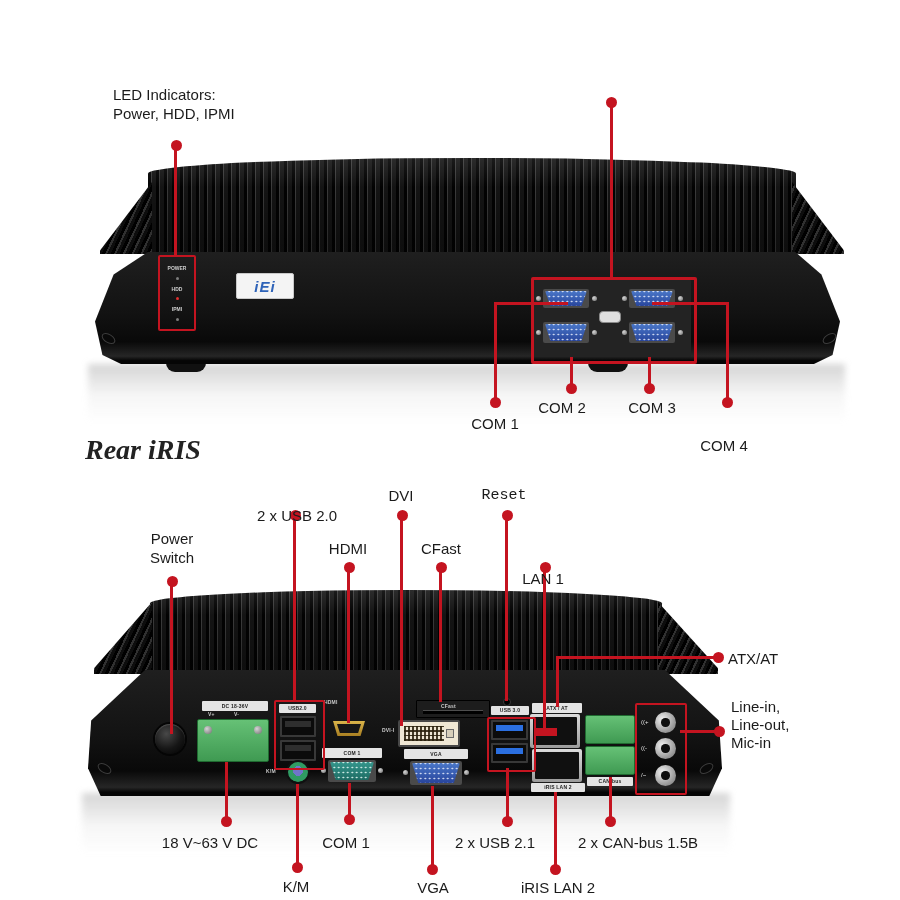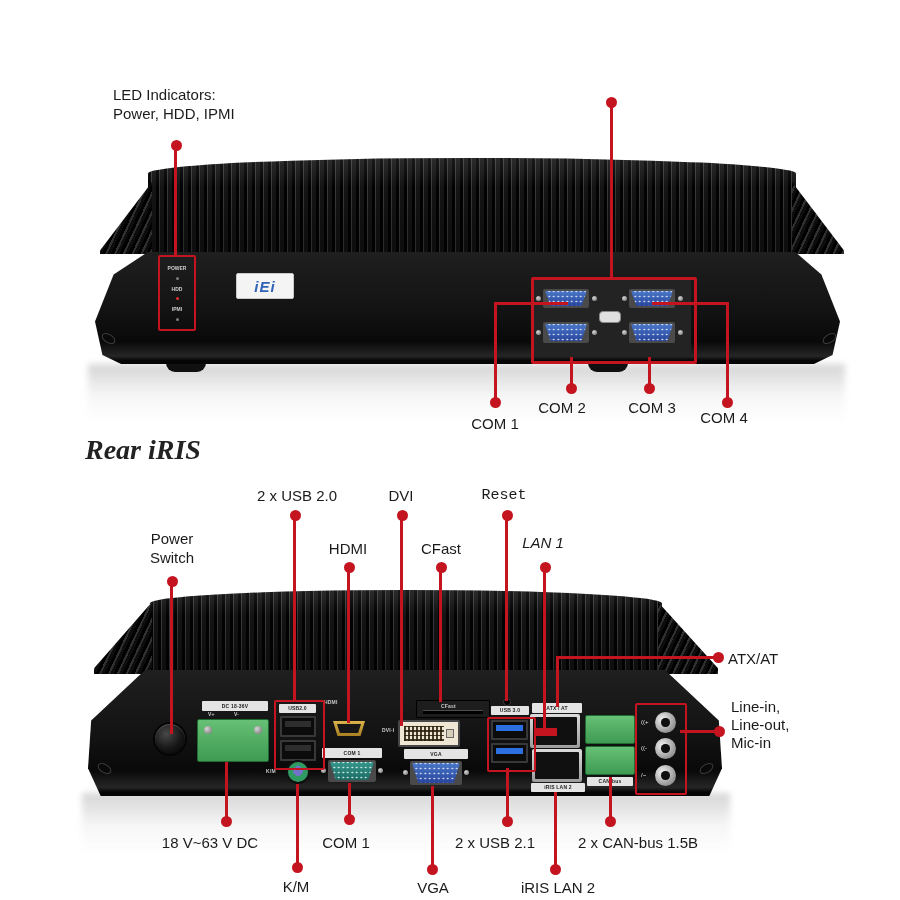--- a/index.html
+++ b/index.html
@@ -154,25 +154,25 @@
   <div class="dot" style="left:566px;top:383px;"></div>
   <div class="t c" style="left:532px;top:398px;width:60px;">COM 2</div>
 
   <div class="vl" style="left:648px;top:357px;height:31px;"></div>
   <div class="dot" style="left:644px;top:383px;"></div>
   <div class="t c" style="left:622px;top:398px;width:60px;">COM 3</div>
 
   <div class="hl" style="left:652px;top:302px;width:77px;"></div>
   <div class="vl" style="left:726px;top:302px;height:100px;"></div>
   <div class="dot" style="left:722px;top:397px;"></div>
-  <div class="t c" style="left:694px;top:408px;width:60px;">COM 4</div>
+  <div class="t c" style="left:694px;top:436px;width:60px;">COM 4</div>
 
   <div class="title" style="left:85px;top:434px;">Rear iRIS</div>
 
-  <div class="t c" style="left:237px;top:486px;width:120px;">2 x USB 2.0</div>
+  <div class="t c" style="left:237px;top:506px;width:120px;">2 x USB 2.0</div>
   <div class="dot" style="left:290px;top:510px;"></div>
   <div class="vl" style="left:293px;top:516px;height:186px;"></div>
 
   <div class="t c" style="left:371px;top:486px;width:60px;">DVI</div>
   <div class="dot" style="left:397px;top:510px;"></div>
   <div class="vl" style="left:400px;top:516px;height:210px;"></div>
 
   <div class="t c" style="left:464px;top:486px;width:80px;font-family:Liberation Mono, monospace;">Reset</div>
   <div class="dot" style="left:502px;top:510px;"></div>
   <div class="vl" style="left:505px;top:516px;height:185px;"></div>
@@ -185,21 +185,21 @@
   <div class="vl" style="left:170px;top:582px;height:152px;"></div>
 
   <div class="t c" style="left:308px;top:539px;width:80px;">HDMI</div>
   <div class="dot" style="left:344px;top:562px;"></div>
   <div class="vl" style="left:347px;top:568px;height:155px;"></div>
 
   <div class="t c" style="left:401px;top:539px;width:80px;">CFast</div>
   <div class="dot" style="left:436px;top:562px;"></div>
   <div class="vl" style="left:439px;top:568px;height:134px;"></div>
 
-  <div class="t c" style="left:503px;top:533px;width:80px;font-style:italic;">LAN 1</div>
+  <div class="t c" style="left:503px;top:569px;width:80px;">LAN 1</div>
   <div class="dot" style="left:540px;top:562px;"></div>
   <div class="vl" style="left:543px;top:568px;height:162px;"></div>
   <div class="lanend" style="left:535px;top:728px;width:22px;height:8px;"></div>
 
   <div class="hl" style="left:558px;top:656px;width:161px;"></div>
   <div class="vl" style="left:556px;top:656px;height:51px;"></div>
   <div class="dot" style="left:713px;top:652px;"></div>
   <div class="t" style="left:728px;top:649px;">ATX/AT</div>
 
   <div class="hl" style="left:680px;top:730px;width:40px;"></div>

